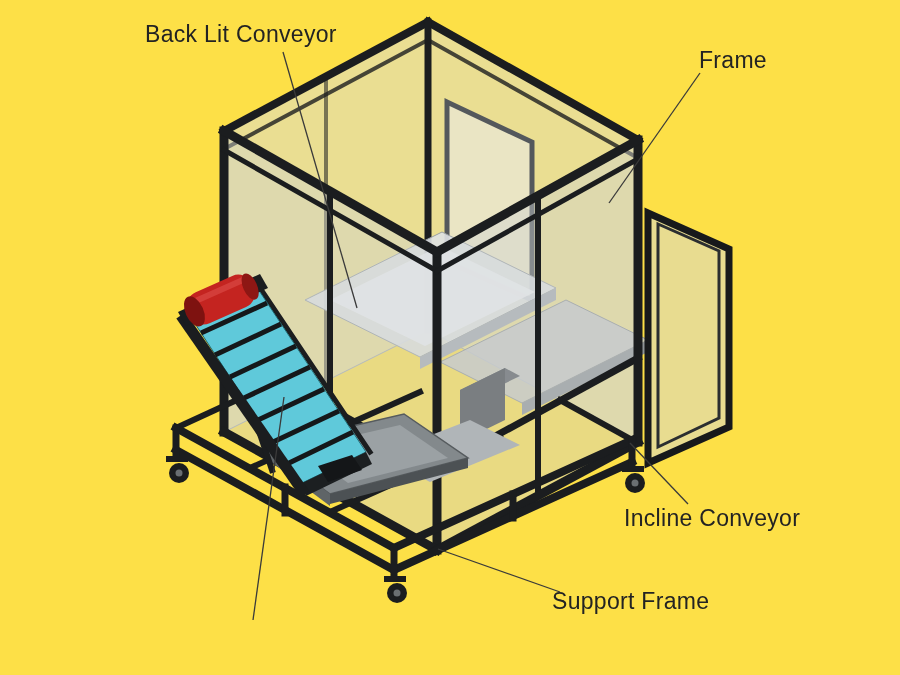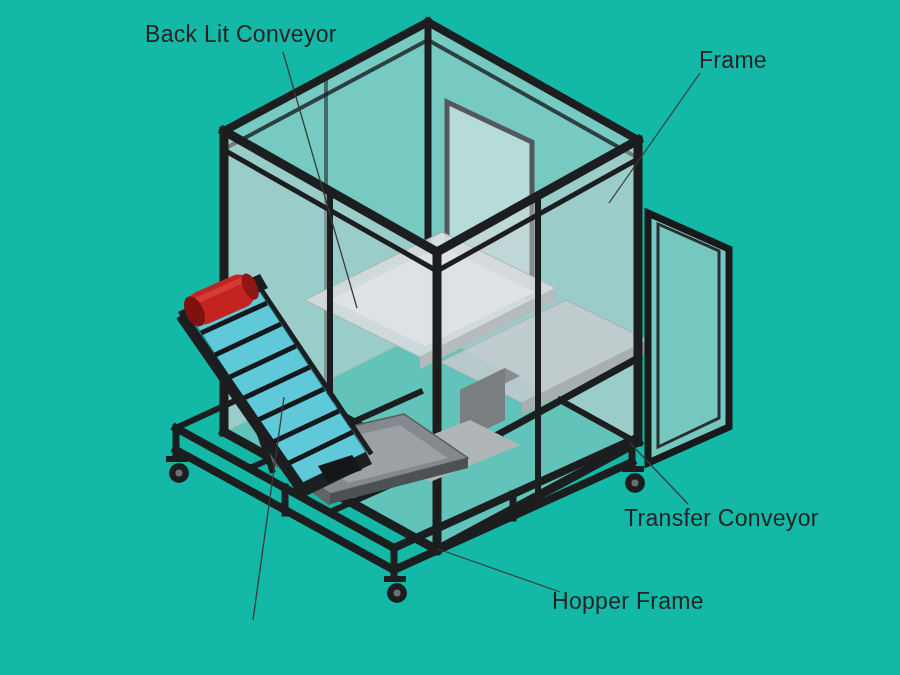--- a/index.html
+++ b/index.html
@@ -1,19 +1,19 @@
 <!DOCTYPE html>
 <html><head>
 <meta charset="utf-8">
 <style>
   html,body{margin:0;padding:0;background:#ffffff;}
   .canvas{
     position:relative;
     width:900px;height:675px;
-    background:#14b8a6;
+    background:#fde047;
     overflow:hidden;
     font-family:"Liberation Sans",sans-serif;
   }
   .machine-svg{position:absolute;left:0;top:0;}
   .label{
     position:absolute;
     font:400 23px/1.25 "Liberation Sans",sans-serif;
     color:#232323;
     letter-spacing:.3px;
     white-space:nowrap;
@@ -177,18 +177,18 @@
       <line class="leader" x1="688" y1="504" x2="630" y2="443"></line>
       <line class="leader" x1="560" y1="592" x2="438" y2="549"></line>
       <line class="leader" x1="253" y1="620" x2="284" y2="397"></line>
     </g>
   </svg>
 
   <div class="label" style="left:145px;top:20px">Back Lit Conveyor</div>
 
   <div class="label" style="left:699px;top:46px">Frame</div>
 
-  <div class="label" style="left:624px;top:504px">Transfer Conveyor</div>
+  <div class="label" style="left:624px;top:504px">Incline Conveyor</div>
 
-  <div class="label" style="left:552px;top:587px">Hopper Frame</div>
+  <div class="label" style="left:552px;top:587px">Support Frame</div>
 
 
 </div>
 
 </body></html>

